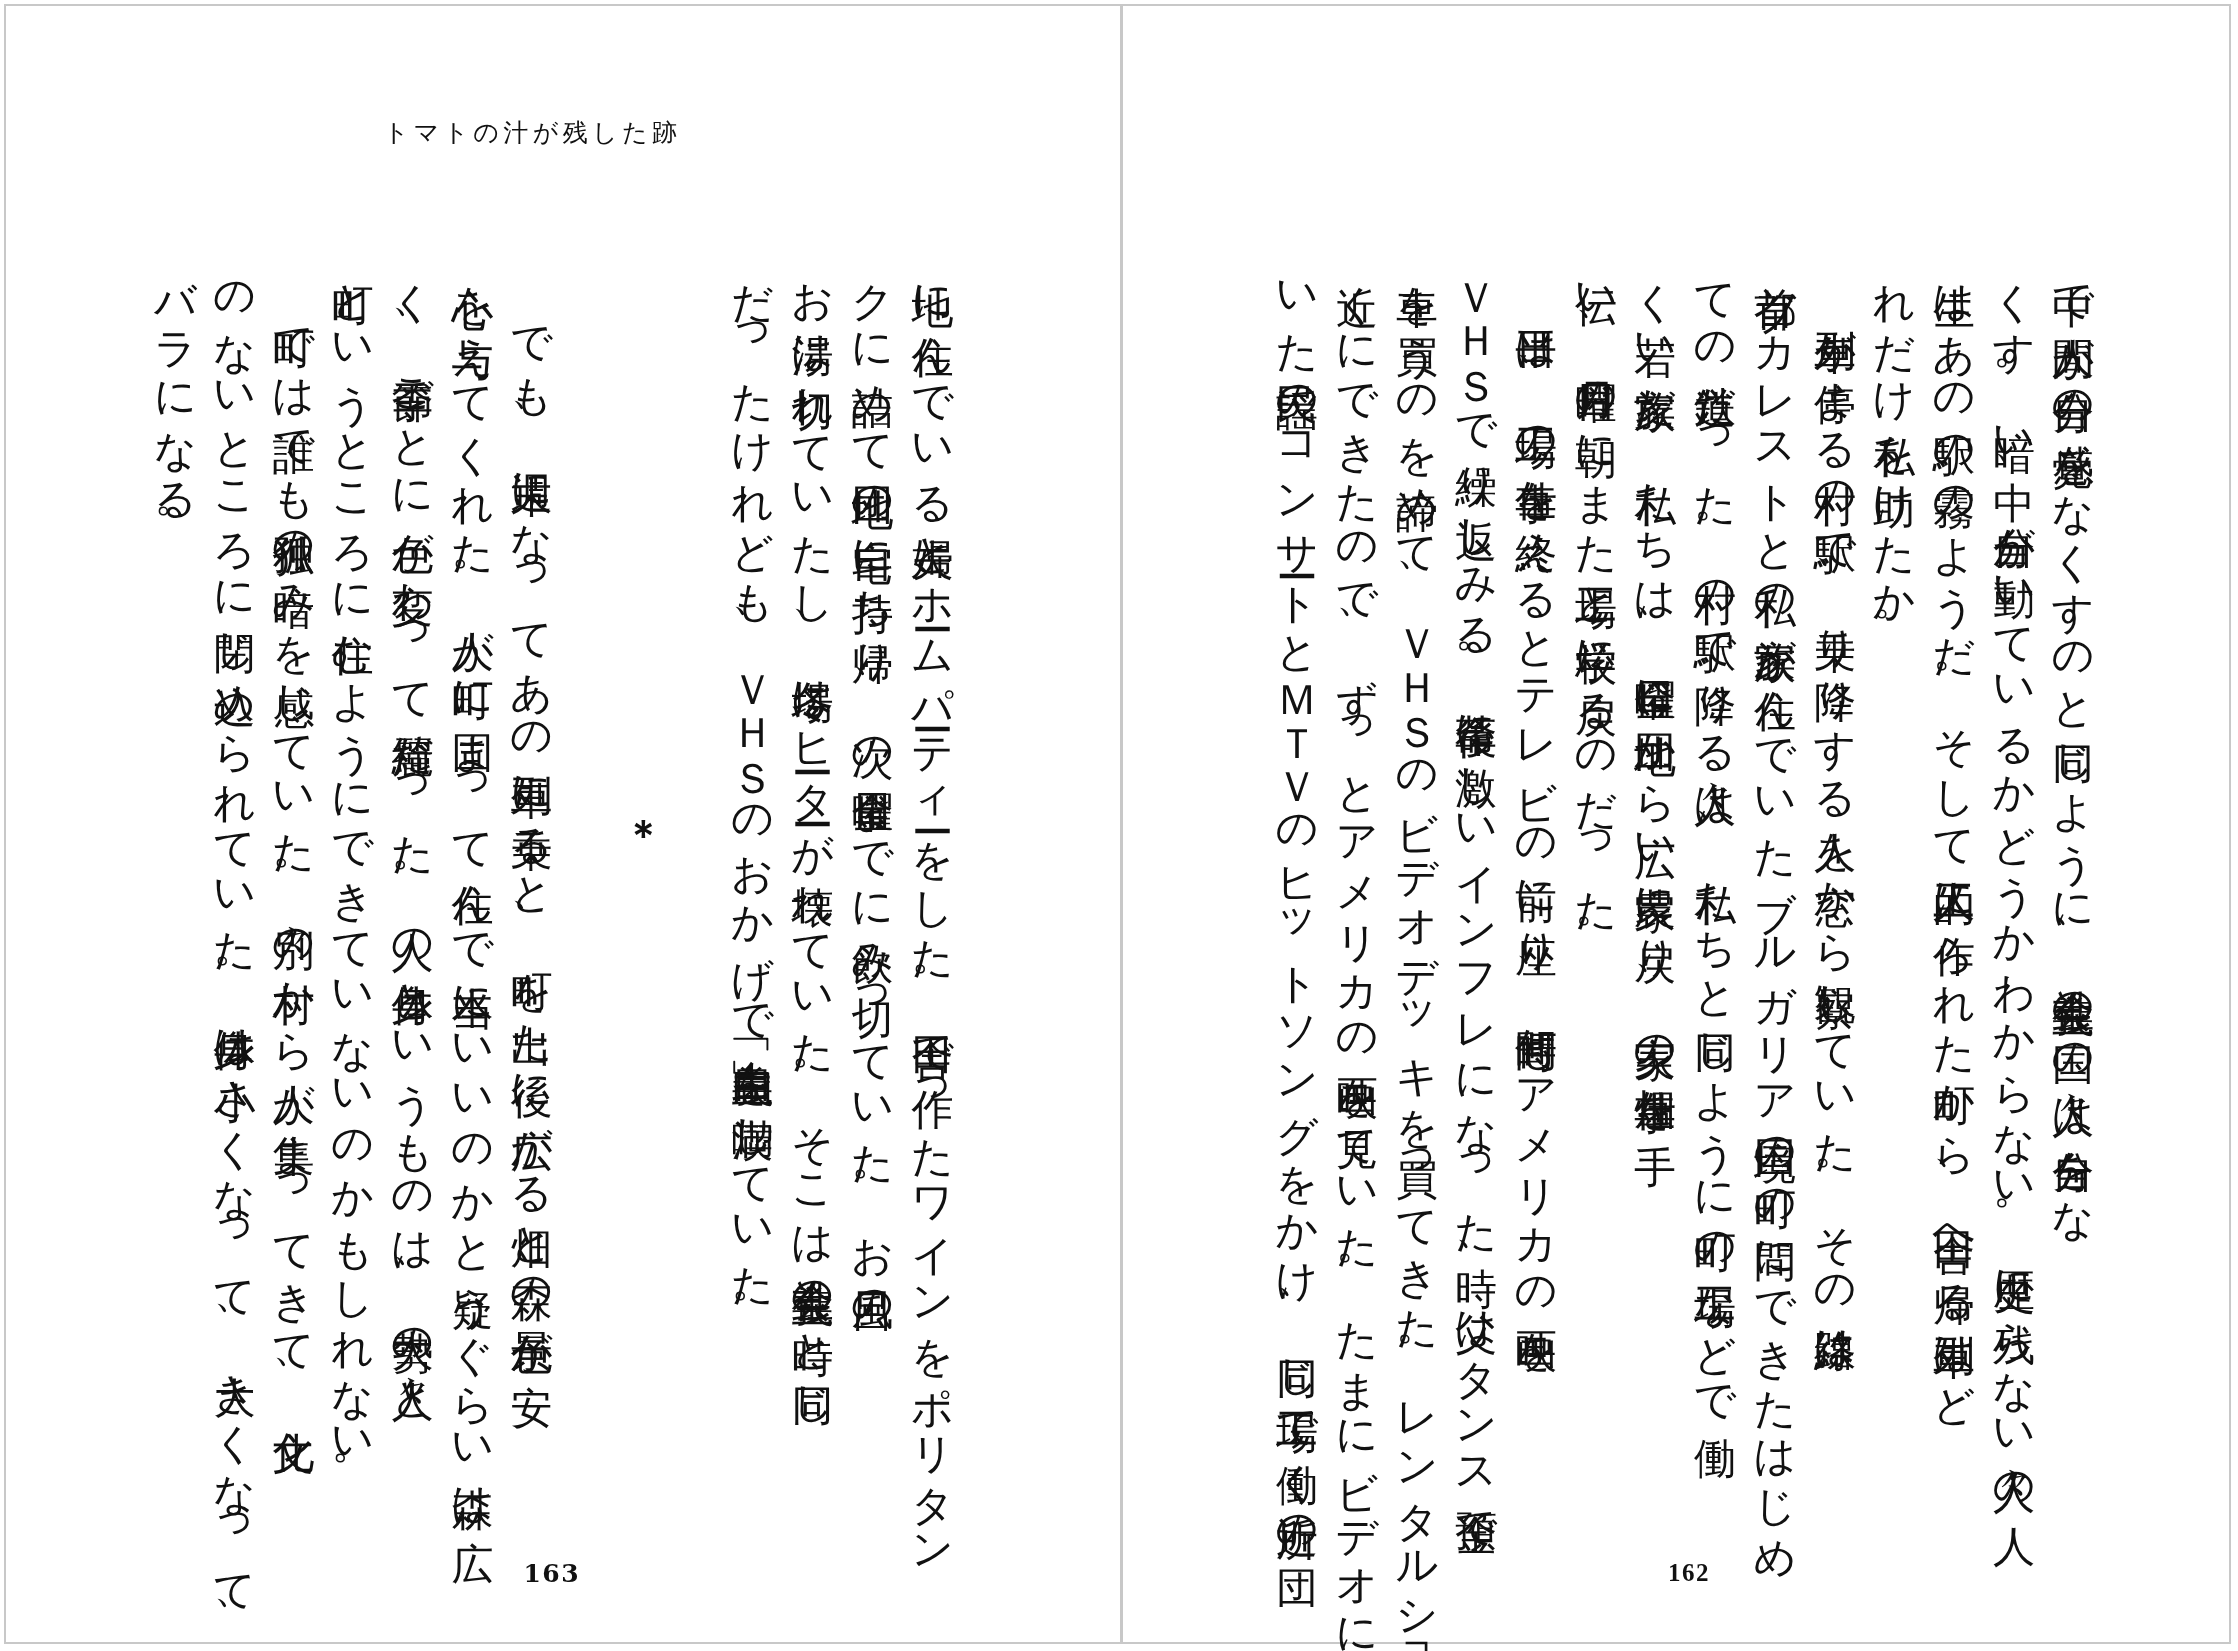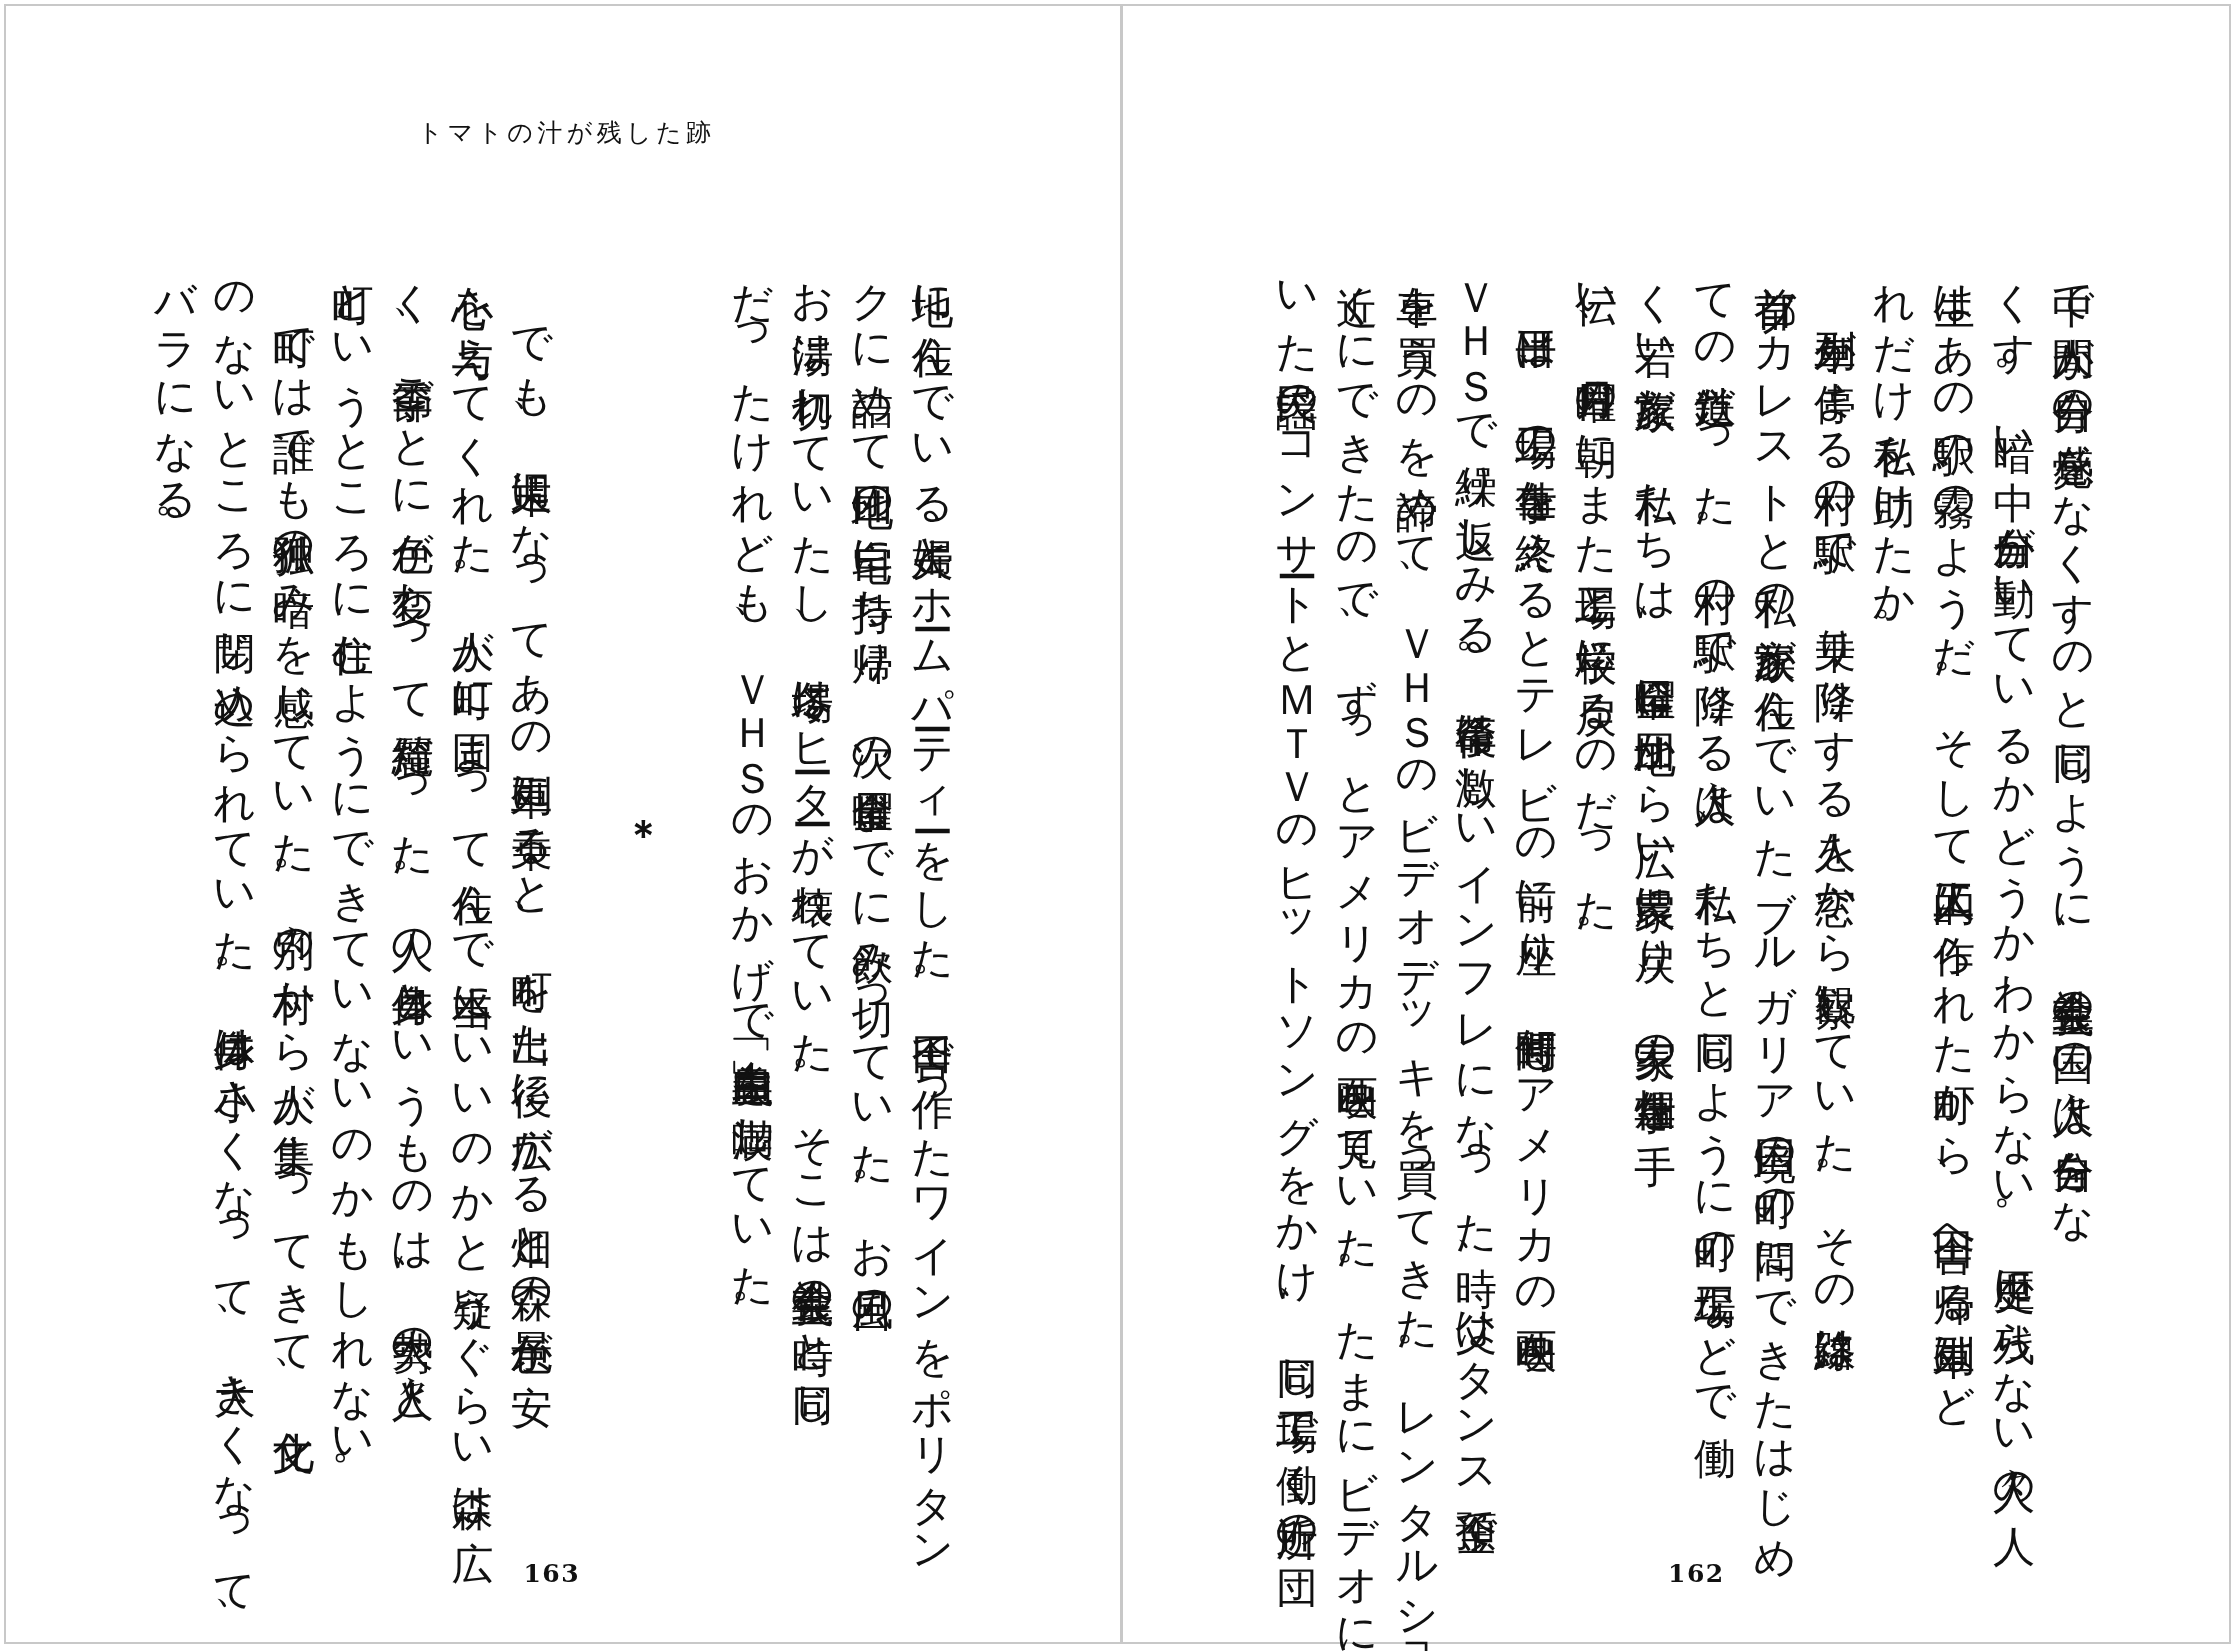--- a/index.html
+++ b/index.html
@@ -6,25 +6,25 @@
   body { width:2239px; height:1652px; position:relative; overflow:hidden;
          font-family:"DejaVu Serif","Liberation Serif",serif; color:#111; }
   .frame { position:absolute; left:4.4px; top:4.4px; width:2227px; height:1640px;
            border:2.9px solid #c8c8c8; box-sizing:border-box; background:#fff; }
   .spine { position:absolute; left:1120px; top:4.4px; width:2.9px; height:1640px; background:#c8c8c8; }
   .page { position:absolute; top:7.4px; height:1633px; }
   .page-left { left:7.4px; width:1113px; }
   .page-right { left:1123px; width:1108px; }
   .running-head { position:absolute; top:109px; font-size:25px; letter-spacing:4.4px;
                   font-family:"DejaVu Serif","Liberation Serif",serif; white-space:nowrap; }
-  .page-left .running-head { left:410px; }
+  .page-left .running-head { left:376px; }
   .folio { position:absolute; top:1552px; font-size:25px; letter-spacing:1.5px;
            font-family:"DejaVu Serif","Liberation Serif",serif; font-weight:bold; }
   .page-left .folio { left:516px; }
-  .page-right .folio { left:545px; }
+  .page-right .folio { left:545px;font-family:Liberation Serif, serif; }
   .col { position:absolute; top:247px; writing-mode:vertical-rl; text-orientation:upright;
          font-size:42px; line-height:59px; letter-spacing:1.7px; white-space:nowrap;
          font-family:"DejaVu Sans","Liberation Sans",sans-serif; }
   .asterisk { position:absolute; font-size:40px; font-weight:bold;
               font-family:"DejaVu Sans",sans-serif; }
 </style>
 </head>
 <body>
 
 <div class="frame"></div>

